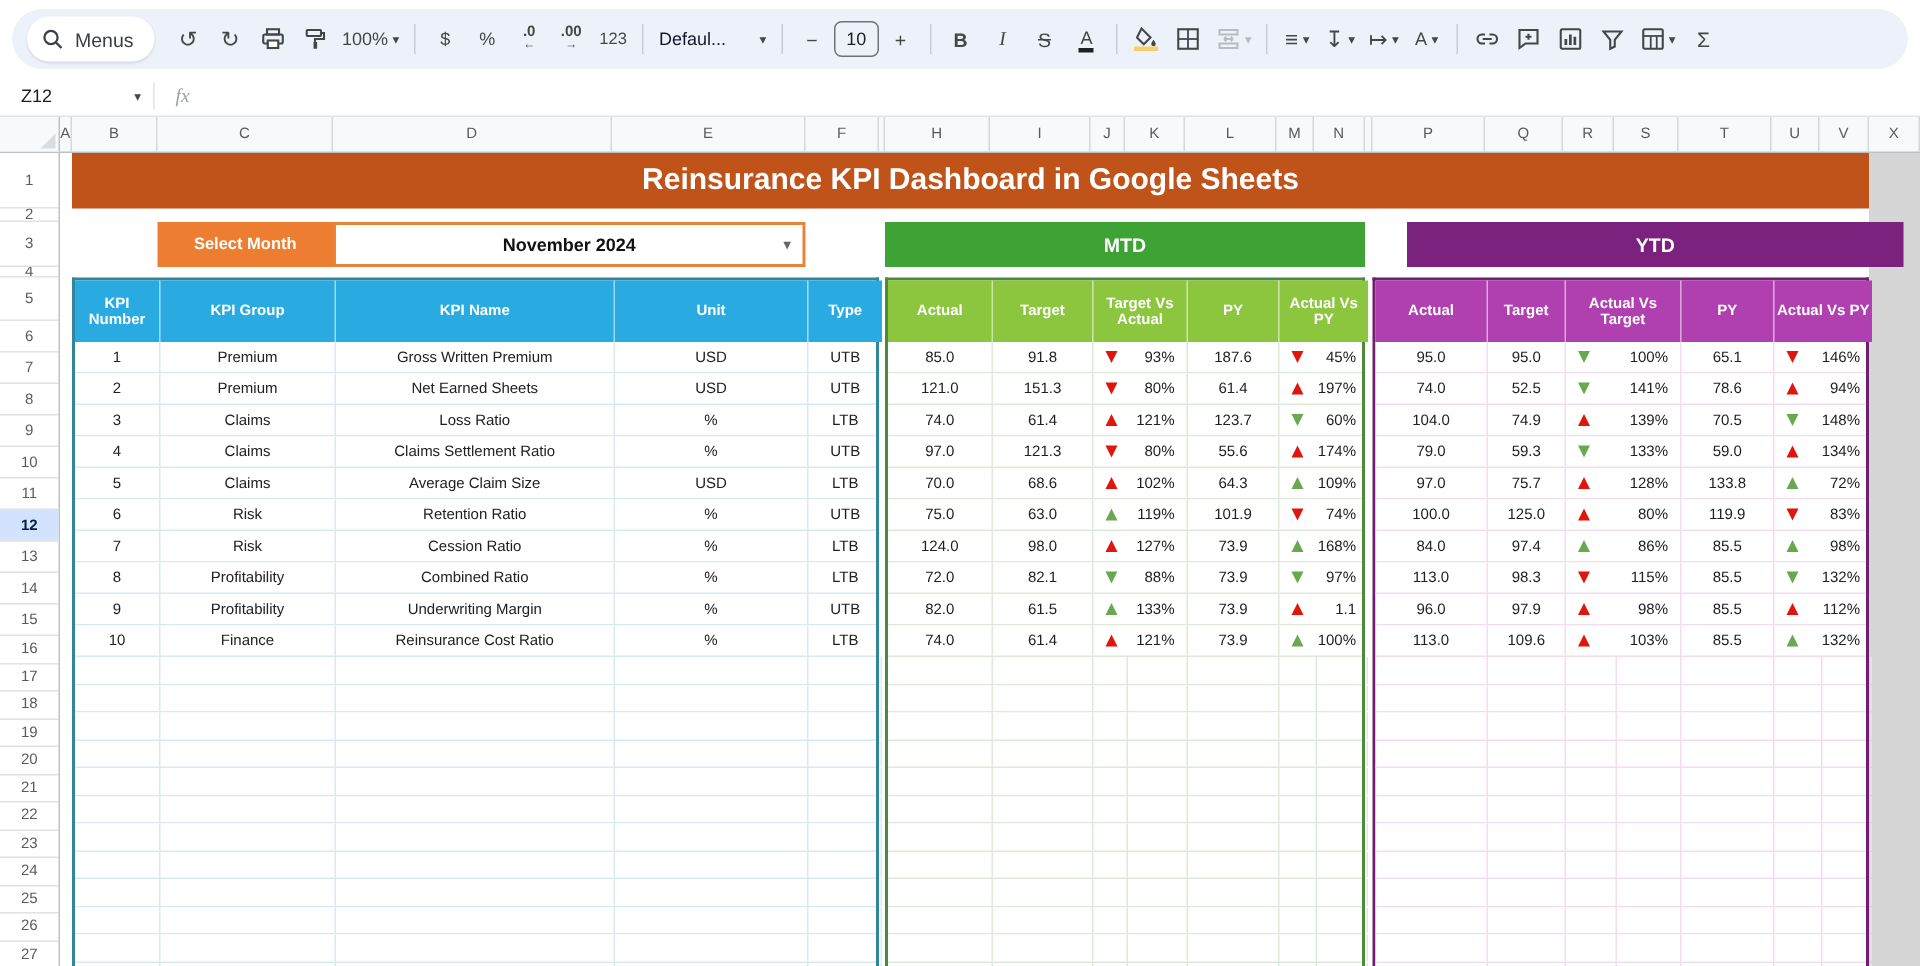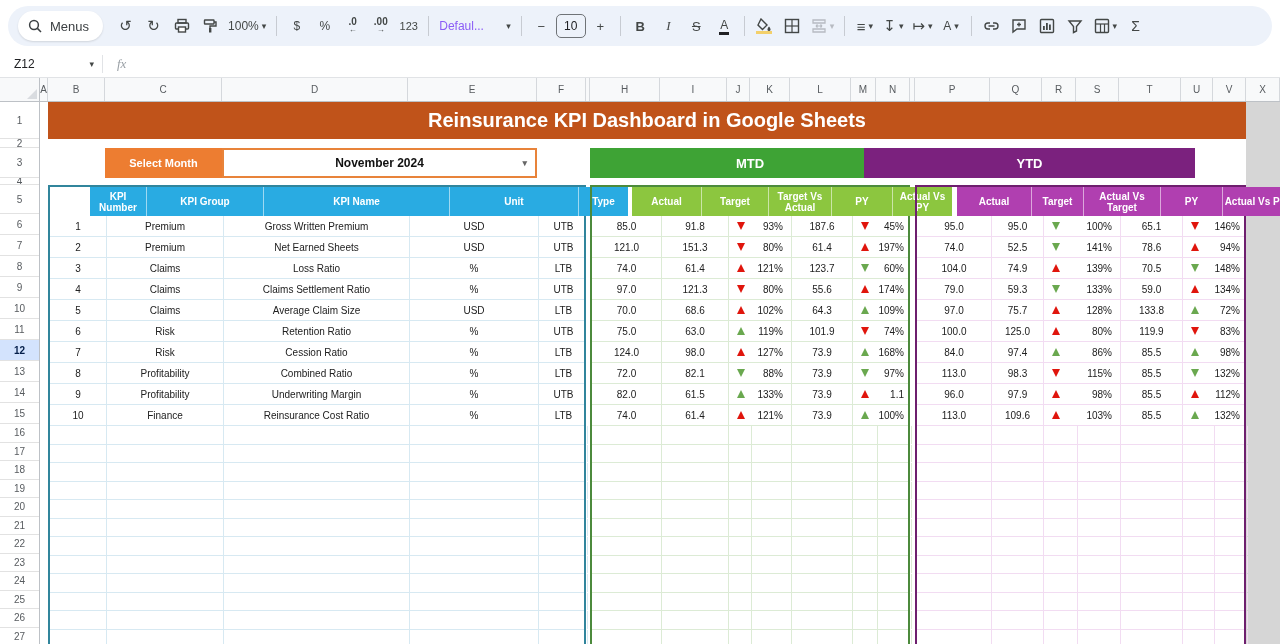--- a/index.html
+++ b/index.html
@@ -10,21 +10,21 @@
   .toolbar { height:40px; background:#EDF2FA; border-radius:22px; display:flex;
     align-items:center; padding:0 10px; gap:1px; }
   .tb-btn { height:28px; min-width:27px; padding:0 4px; border-radius:6px; display:flex;
     align-items:center; justify-content:center; color:#434746; font-size:13px; cursor:pointer; }
   .tb-glyph { font-size:15px; color:#434746; }
   .menus-pill { background:#fff; border-radius:16px; height:30px; padding:0 14px 0 10px;
     display:flex; align-items:center; gap:8px; margin-right:8px; box-shadow:0 1px 2px rgba(0,0,0,.12);
     font-size:13px; color:#3c4043; }
   .sep { width:1px; height:20px; background:#C7CBD2; margin:0 5px; }
   .dd { font-size:9px; color:#434746; margin-left:3px; }
-  .fontbox { width:64px; text-align:left; font-size:12px; color:#8b5cf6; white-space:nowrap;
+  .fontbox { width:64px; text-align:left; font-size:12px; color:#0f172a; white-space:nowrap;
     overflow:hidden; }
   .sizebox { width:30px; height:24px; border:1px solid #6f7377; border-radius:5px; display:flex;
     align-items:center; justify-content:center; font-size:12px; color:#202124; }
   .b { font-weight:bold; } .i { font-style:italic; font-family:"Liberation Serif",serif; }
   .strike { text-decoration:line-through; }
   .tcolor { border-bottom:3px solid #202124; line-height:14px; padding:0 1px; }
   .fcolor { border-bottom:3px solid #F3D06B; line-height:14px; padding:0 1px; }
   .stack { display:flex; flex-direction:column; align-items:center; line-height:8px; }
   .stack .top { font-size:10px; font-weight:bold; } .stack .bot { font-size:8px; }
   .gray { color:#B7BBC2 !important; }
@@ -56,26 +56,26 @@
     color:#fff; font-size:20px; font-weight:bold; display:flex; align-items:center; justify-content:center; }
   .monthlabel { position:absolute; left:65px; top:46px; width:117px; height:30px; background:#ED7D31;
     color:#fff; font-size:11px; font-weight:bold; display:flex; align-items:center; justify-content:center; }
   .monthvalue { position:absolute; left:182px; top:46px; width:315px; height:30px; background:#fff;
     border:2px solid #E8833A; color:#111; font-size:12px; font-weight:bold; display:flex;
     align-items:center; justify-content:center; }
   .monthvalue .mdd { position:absolute; right:8px; color:#666; font-size:9px; }
   .banner { position:absolute; top:46px; height:30px; color:#fff; font-size:13px; font-weight:bold;
     display:flex; align-items:center; justify-content:center; }
   .banner.mtd { left:550px; width:320px; background:#3EA335; }
-  .banner.ytd { left:824px; width:331px; background:#7B217E; }
+  .banner.ytd { left:898px; width:331px; background:#7B217E; }
   .tbl { position:absolute; top:83px; bottom:-2px; display:flex; flex-direction:column; }
   .tbl.kpi { left:8px;  width:538px; border:2px solid #31859C; border-bottom:none; }
   .tbl.mtd { left:550px; width:320px; border:2px solid #4C8A3C; border-bottom:none; }
   .tbl.ytd { left:875px; width:331px; border:2px solid #6E1F6E; border-bottom:none; }
-  .hrow { display:flex; height:29px; flex:none;padding-left:40px; }
+  .hrow { display:flex; height:41px; flex:none; }
   .hcell { display:flex; align-items:center; justify-content:center; text-align:center;
     color:#fff; font-size:10px; font-weight:bold; line-height:11px; flex:none;
     border-right:1px solid rgba(255,255,255,.55); }
   .hcell:last-child { border-right:none; }
   .kpi .hcell { background:#29ABE2; }
   .mtd .hcell { background:#8CC63F; }
   .ytd .hcell { background:#B03FB0; }
   .drow { display:flex; height:21px; flex:none; background:#fff; }
   .erow { display:flex; height:18.5px; flex:none; background:#fff; }
   .kpi .drow,.kpi .erow { border-bottom:1px solid #D7E9F2; }

